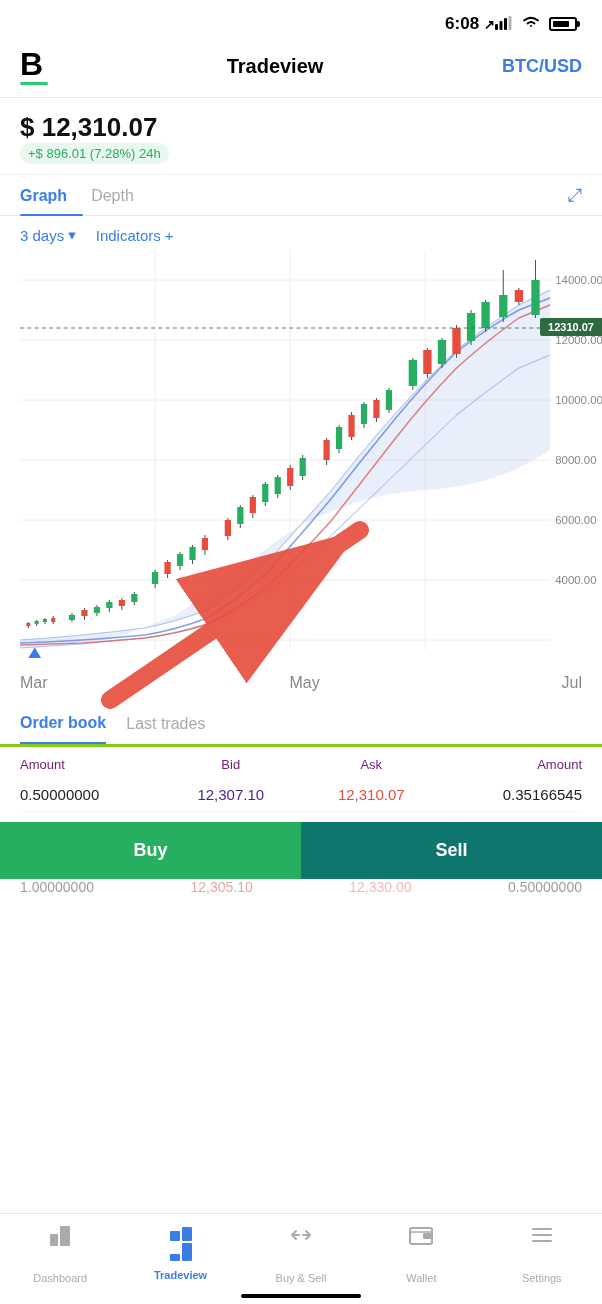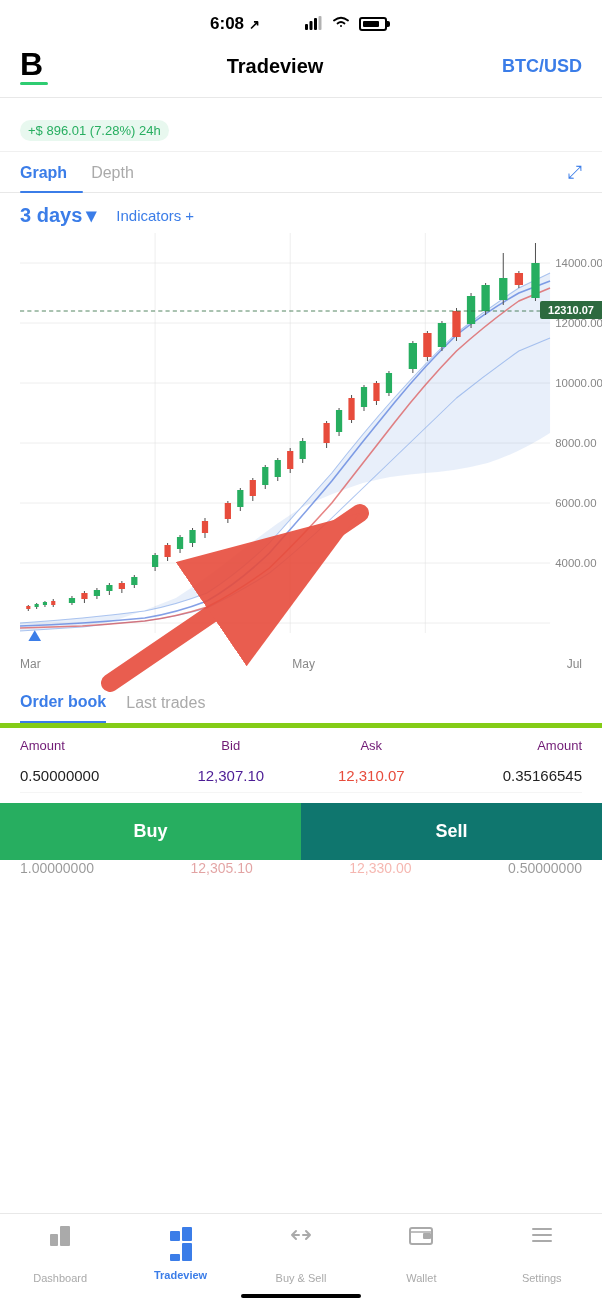--- a/index.html
+++ b/index.html
@@ -9,25 +9,24 @@
       background: #fff;
       width: 602px;
       min-height: 1304px;
       overflow-x: hidden;
       position: relative;
     }
 
     
     .status-bar {
       display: flex;
-      justify-content: center;
+      justify-content: flex-end;
       align-items: center;
       padding: 10px 25px 6px 20px;
       height: 44px;
-      gap: 45px;
     }
     .status-time {
       font-size: 17px;
       font-weight: 600;
       display: flex;
       align-items: center;
       gap: 5px;
     }
     .status-icons {
       display: flex;
@@ -111,21 +110,21 @@
       color: #111;
     }
     .price-change {
       display: inline-block;
       background: #e8f8ef;
       color: #27ae60;
       font-size: 13px;
       font-weight: 500;
       padding: 3px 8px;
       border-radius: 12px;
-      margin-top: 8px;
+      margin-top: 0;
     }
     .price-right {
       text-align: right;
       font-size: 13px;
       color: #555;
       line-height: 1.7;
     }
 
     
     .tabs-row {
@@ -165,22 +164,22 @@
     }
 
     
     .chart-controls {
       display: flex;
       align-items: center;
       padding: 10px 20px 6px 20px;
       gap: 4px;
     }
     .days-selector {
-      font-size: 20px;
-      font-weight: 700;
+      font-size: 15px;
+      font-weight: 400;
       color: #3b7de8;
       display: flex;
       align-items: center;
       gap: 4px;
       cursor: pointer;
     }
     .indicators-btn {
       font-size: 15px;
       color: #3b7de8;
       margin-left: 16px;
@@ -217,30 +216,30 @@
       height: 220px;
       pointer-events: none;
       z-index: 10;
     }
 
     
     .chart-xaxis {
       display: flex;
       justify-content: space-between;
       padding: 4px 20px 8px 20px;
-      font-size: 12px;
+      font-size: 16px;
       color: #888;
     }
 
     
     .section-tabs {
       display: flex;
       align-items: center;
       padding: 14px 20px 0 20px;
-      border-bottom: 5px solid #84cc16;
+      border-bottom: 3px solid #84cc16;
     }
     .section-tab {
       font-size: 16px;
       padding-bottom: 10px;
       margin-right: 20px;
       cursor: pointer;
       color: #aaa;
     }
     .section-tab.active {
       color: #3b7de8;
@@ -400,20 +399,21 @@
   <div>
     <div class="logo">B</div>
     <div class="logo-underline"></div>
   </div>
   <div class="header-title">Tradeview</div>
   <div class="header-pair">BTC/USD</div>
 </div>
 
 <div class="price-section">
   <div class="price-left">
+    <div class="main-price">$ 12,310.07</div>
     <div class="price-change">+$ 896.01 (7.28%) 24h</div>
   </div>
 </div>
 
 <div class="tabs-row">
   <div class="tab-item active">Graph</div>
   <div class="tab-item">Depth</div>
   <div class="tab-expand">⤢</div>
 </div>
 

